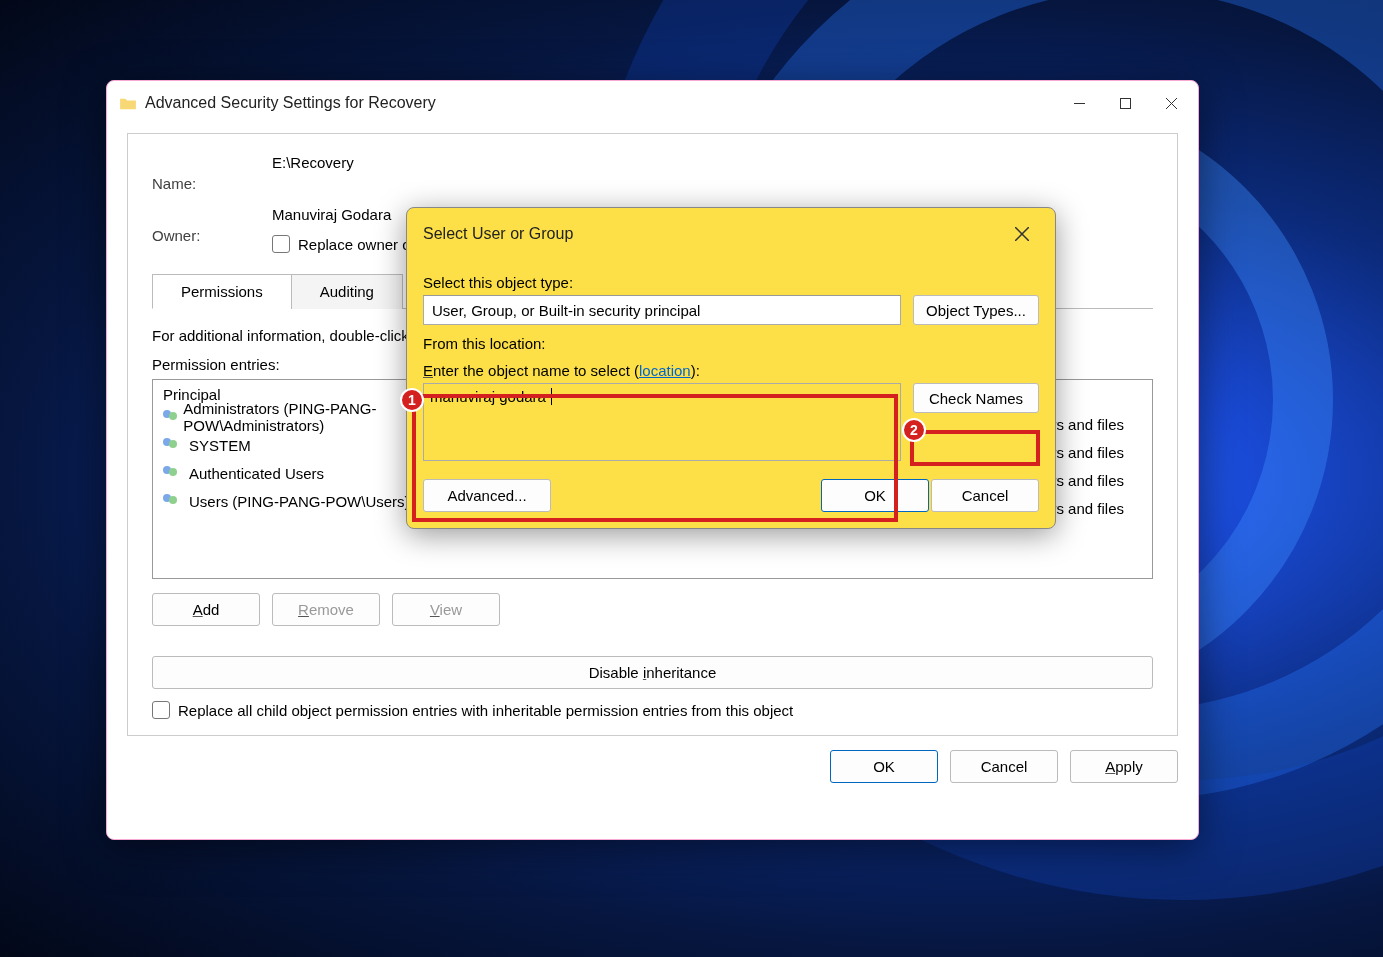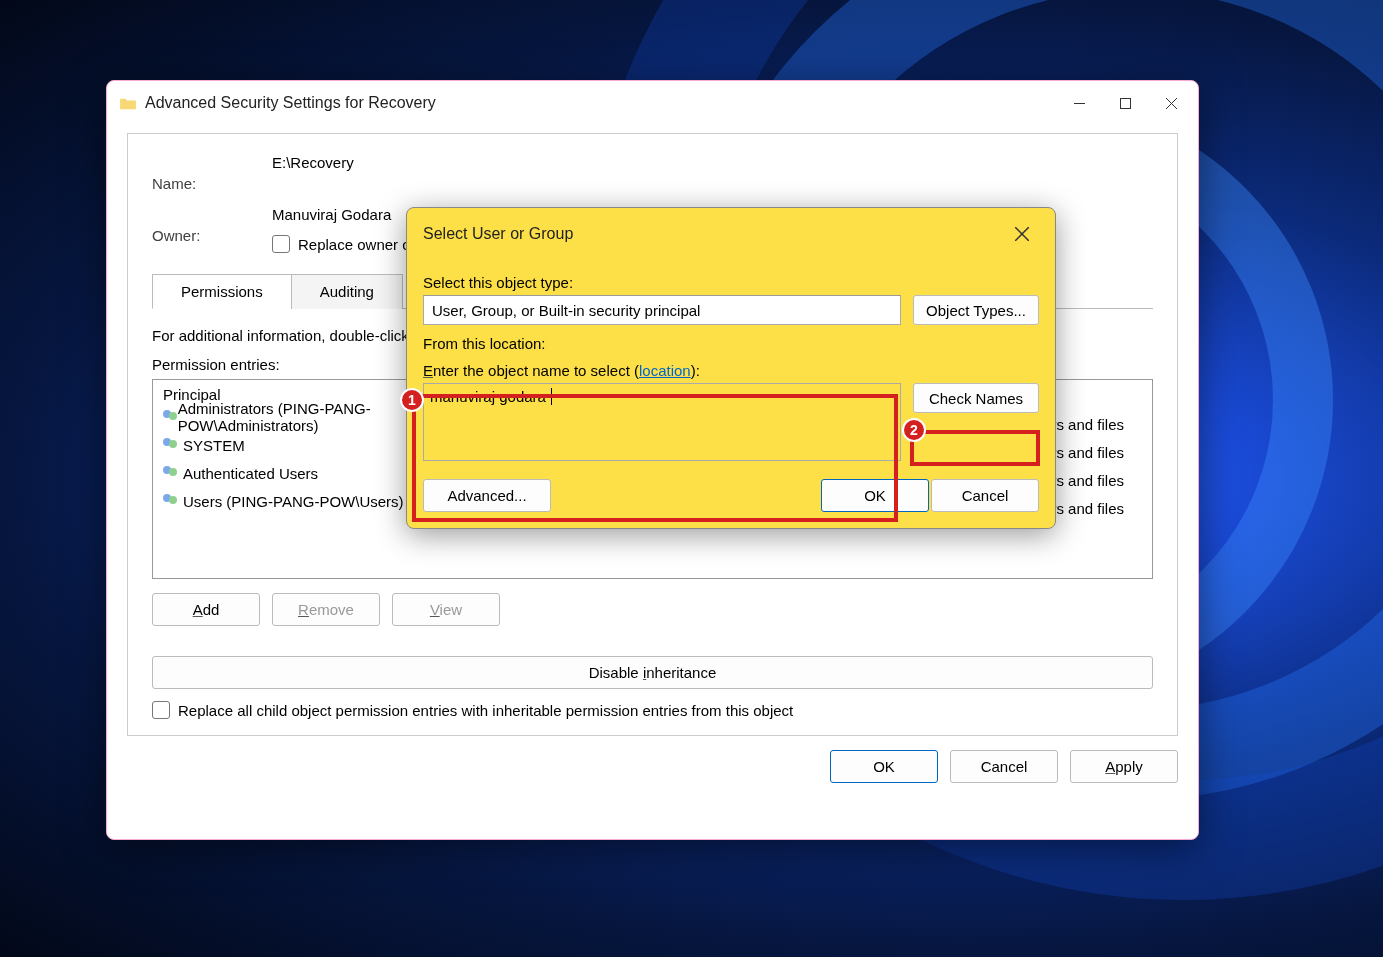--- a/index.html
+++ b/index.html
@@ -37,21 +37,21 @@
 .tabs { display:flex; border-bottom:1px solid #bbb; margin-top:20px; }
 .tab { padding:8px 28px; border:1px solid #bbb; border-bottom:none; background:#f4f4f4; margin-right:-1px; position:relative; top:1px; font-size:15px;}
 .tab.active { background:#fff; border-bottom:1px solid #fff; }
 
 .info-text { margin: 18px 0 12px 0; }
 .entries-lab { margin-bottom:6px; }
 .table { border:1px solid #999; height:200px; padding:6px 10px; background:#fff; }
 .th-row { display:flex; font-weight:400; }
 .th-row .c1 { width: 260px; }
 .trow { display:flex; align-items:center; height:28px; }
-.trow .c1 { width:260px; display:flex; align-items:center; }
+.trow .c1 { width:260px; display:flex; align-items:center; gap:6px; }
 .uicon { width:20px; height:14px; position:relative; }
 .uicon::before{content:"";position:absolute;width:8px;height:8px;border-radius:50%;background:#7aa8e8;left:0;top:0;}
 .uicon::after{content:"";position:absolute;width:8px;height:8px;border-radius:50%;background:#8ed08e;left:6px;top:2px;}
 .trail { position:absolute; right:28px; }
 
 .btn-row { display:flex; gap:12px; margin-top:14px; }
 .btn { min-width:108px; height:33px; border:1px solid #bbb; background:#fdfdfd; border-radius:3px; font-size:15px; display:flex; align-items:center; justify-content:center; padding:0 16px;}
 .btn.wide { min-width:150px; }
 .btn.primary { border:1px solid #0067c0; }
 .btn.disabled { color:#999; }

